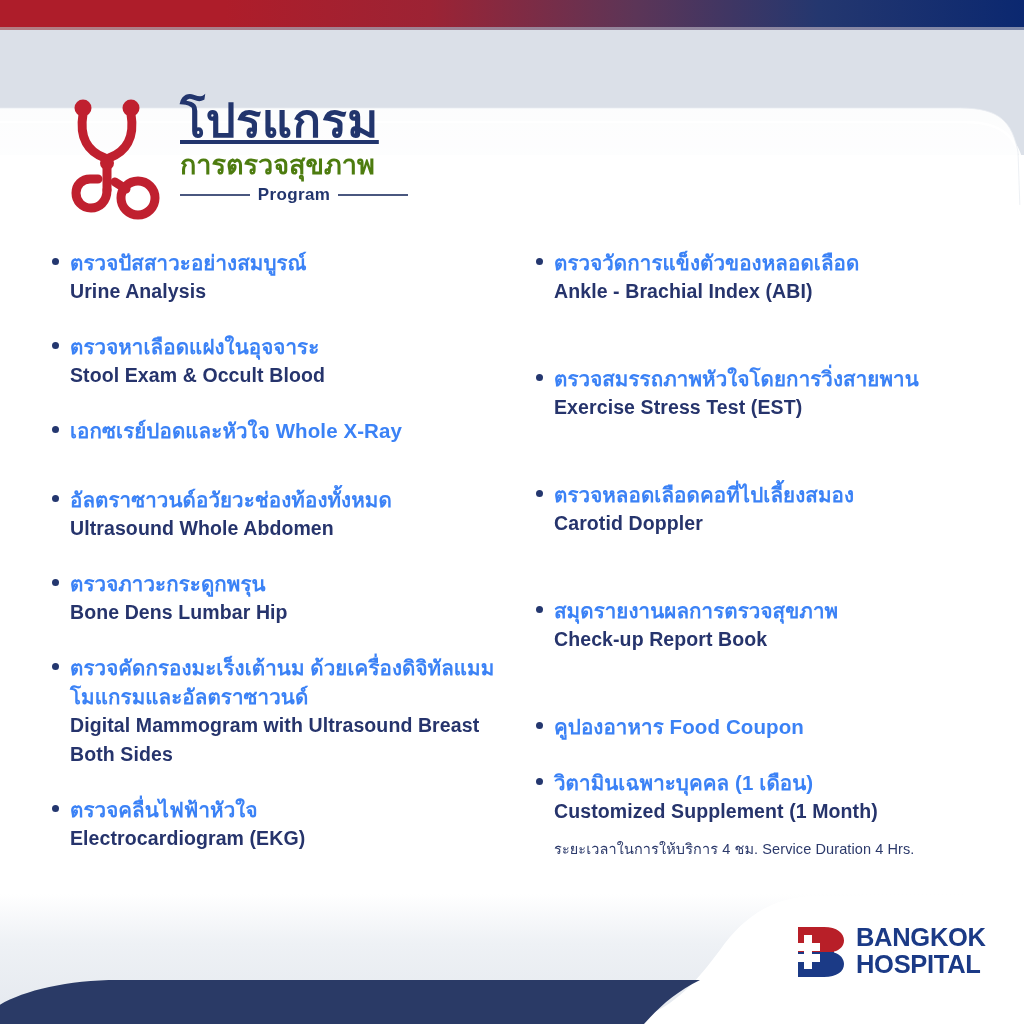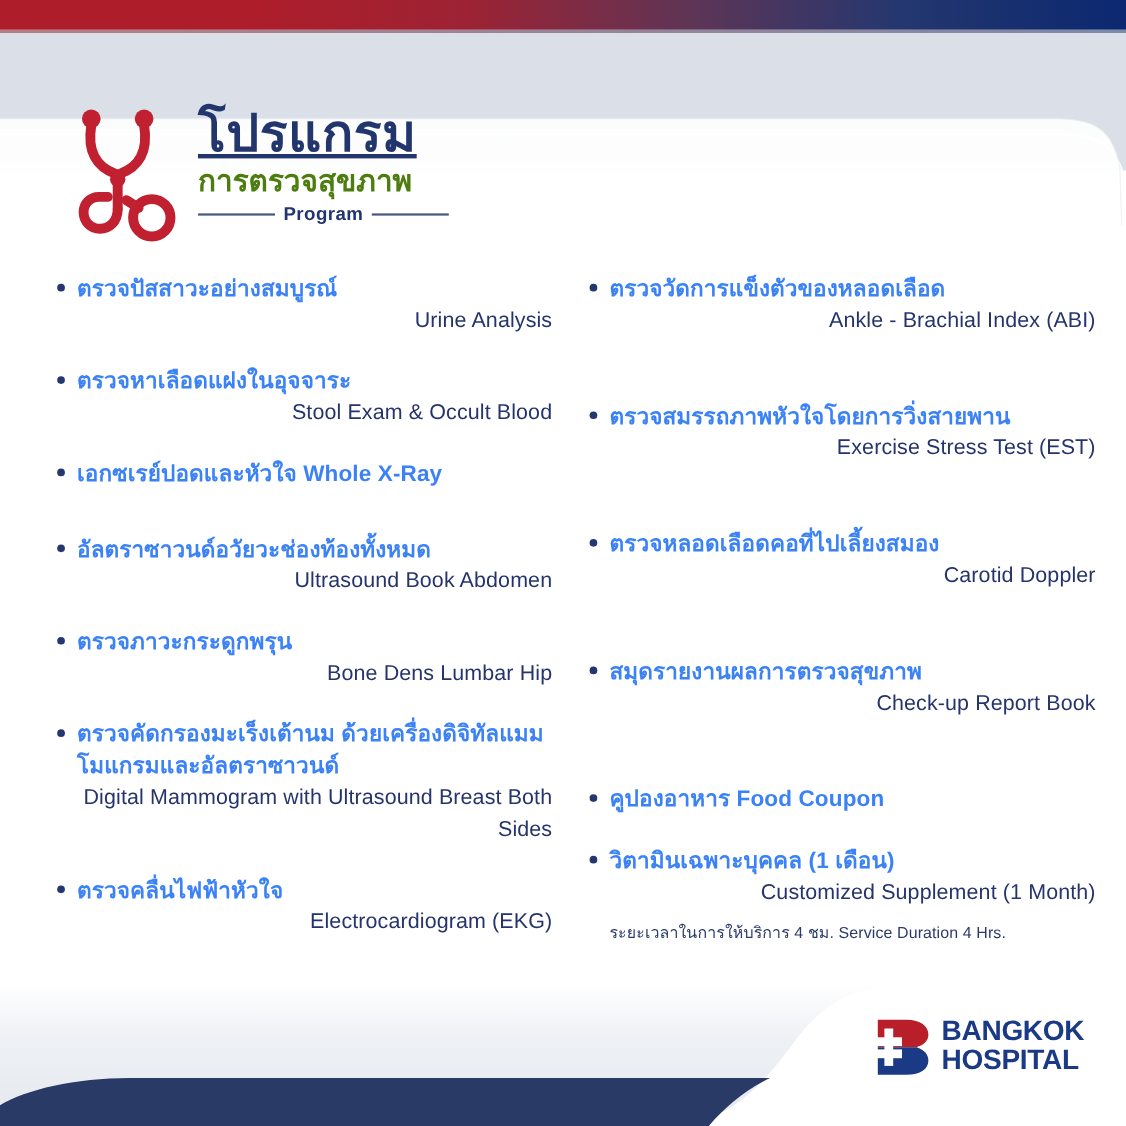--- a/index.html
+++ b/index.html
@@ -65,22 +65,22 @@
   .dot{
     flex:0 0 auto; width:7px; height:7px; border-radius:50%;
     background:#24376f; margin-top:10px; margin-right:11px;
   }
   .item-lines{ flex:1 1 auto; }
   .th{
     font-size:20.5px; font-weight:bold; color:#3b82f6;
     line-height:29px; letter-spacing:.1px;
   }
   .en{
-    font-size:19.5px; font-weight:normal; color:#26346c;
-    line-height:29px; letter-spacing:.1px;text-align:right;
+    font-size:19.5px; font-weight:bold; color:#26346c;
+    line-height:29px; letter-spacing:.1px;
   }
   .note{
     font-size:14.5px; color:#2c3a6b; line-height:22px;
     letter-spacing:.1px; margin-top:12px; margin-left:18px;
   }
 
   
   .footer{
     position:absolute; left:0; bottom:0; width:1024px; height:130px; overflow:hidden;padding-left:16px;
   }
@@ -168,21 +168,21 @@
       <span class="dot"></span>
       <div class="item-lines">
         <div class="th">เอกซเรย์ปอดและหัวใจ Whole X-Ray</div>
       </div>
     </div>
 
     <div class="item">
       <span class="dot"></span>
       <div class="item-lines">
         <div class="th">อัลตราซาวนด์อวัยวะช่องท้องทั้งหมด</div>
-        <div class="en">Ultrasound Book Abdomen</div>
+        <div class="en">Ultrasound Whole Abdomen</div>
       </div>
     </div>
 
     <div class="item">
       <span class="dot"></span>
       <div class="item-lines">
         <div class="th">ตรวจภาวะกระดูกพรุน</div>
         <div class="en">Bone Dens Lumbar Hip</div>
       </div>
     </div>

